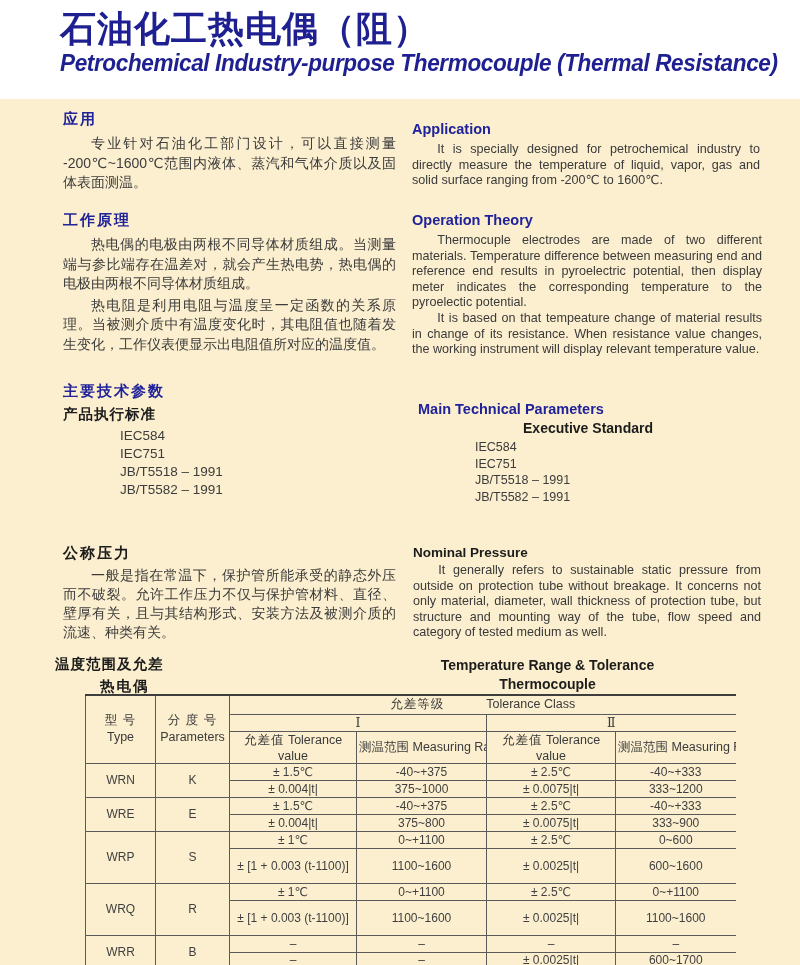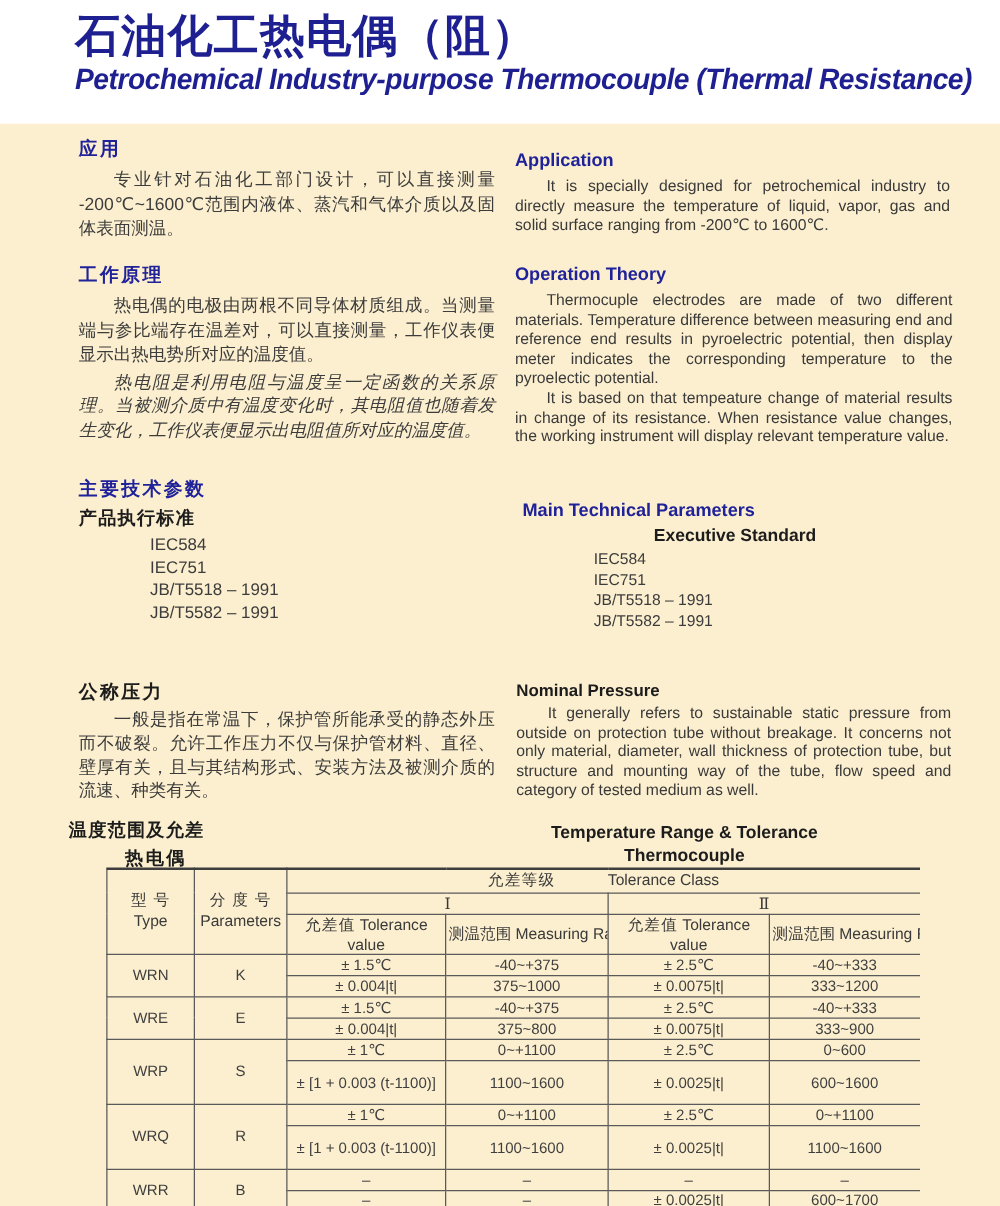--- a/index.html
+++ b/index.html
@@ -143,22 +143,22 @@
     <p class="p-zh">专业针对石油化工部门设计，可以直接测量 -200℃~1600℃范围内液体、蒸汽和气体介质以及固体表面测温。</p>
   </div>
 
   <div class="blk" style="top:121px;left:412px;width:348px;">
     <div class="h-en">Application</div>
     <p class="p-en">It is specially designed for petrochemical industry to directly measure the temperature of liquid, vapor, gas and solid surface ranging from -200℃ to 1600℃.</p>
   </div>
 
   <div class="blk" style="top:211px;left:63px;width:333px;">
     <div class="h-zh">工作原理</div>
-    <p class="p-zh">热电偶的电极由两根不同导体材质组成。当测量端与参比端存在温差对，可以直接测量，工作仪表便显示出热电势所对应的温度值。</p>
-    <p class="p-zh" style="margin-top:2px;font-style:italic;">热电阻是利用电阻与温度呈一定函数的关系原理。当被测介质中有温度变化时，其电阻值也随着发生变化，工作仪表便显示出电阻值所对应的温度值。</p>
+    <p class="p-zh">热电偶的电极由两根不同导体材质组成。当测量端与参比端存在温差对，就会产生热电势，热电偶的电极由两根不同导体材质组成。</p>
+    <p class="p-zh" style="margin-top:2px;">热电阻是利用电阻与温度呈一定函数的关系原理。当被测介质中有温度变化时，其电阻值也随着发生变化，工作仪表便显示出电阻值所对应的温度值。</p>
   </div>
 
   <div class="blk" style="top:212px;left:412px;width:350px;">
     <div class="h-en">Operation Theory</div>
     <p class="p-en">Thermocuple electrodes are made of two different materials. Temperature difference between measuring end and reference end results in pyroelectric potential, then display meter indicates the corresponding temperature to the pyroelectic potential.</p>
     <p class="p-en">It is based on that tempeature change of material results in change of its resistance. When resistance value changes, the working instrument will display relevant temperature value.</p>
   </div>
 
   <div class="blk" style="top:382px;left:63px;width:333px;">
     <div class="h-zh" style="margin-bottom:2px;">主要技术参数</div>

